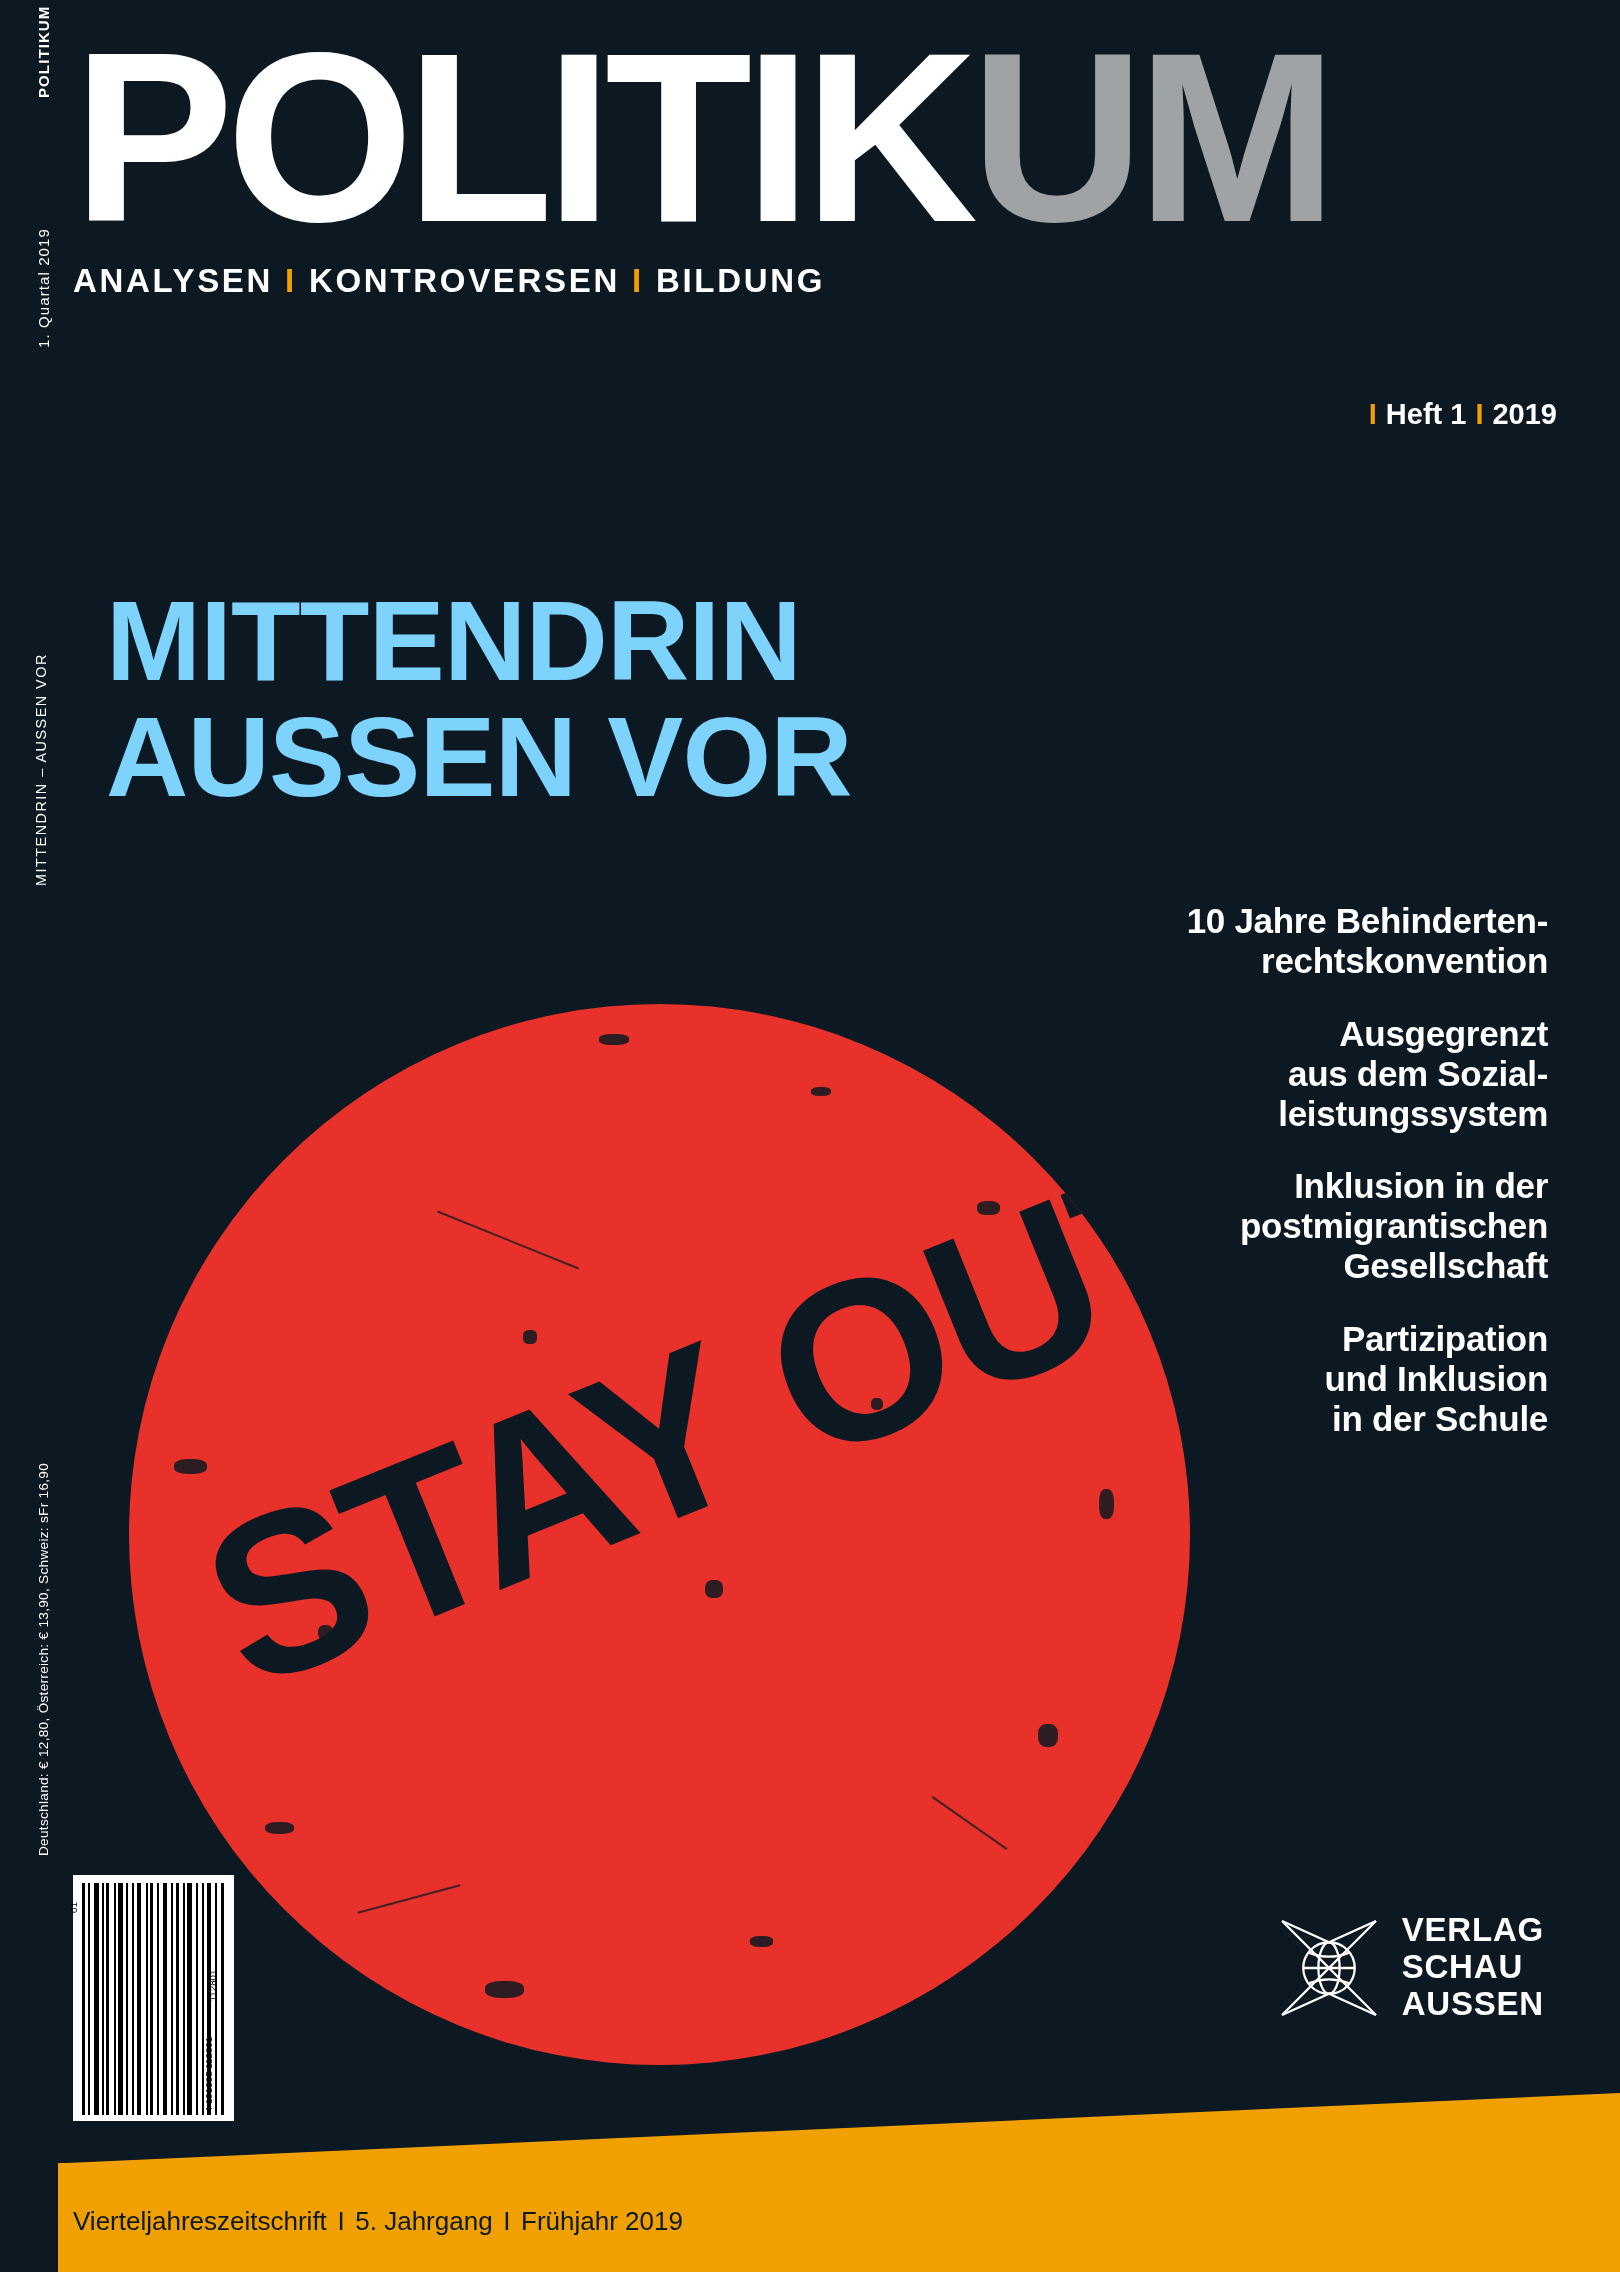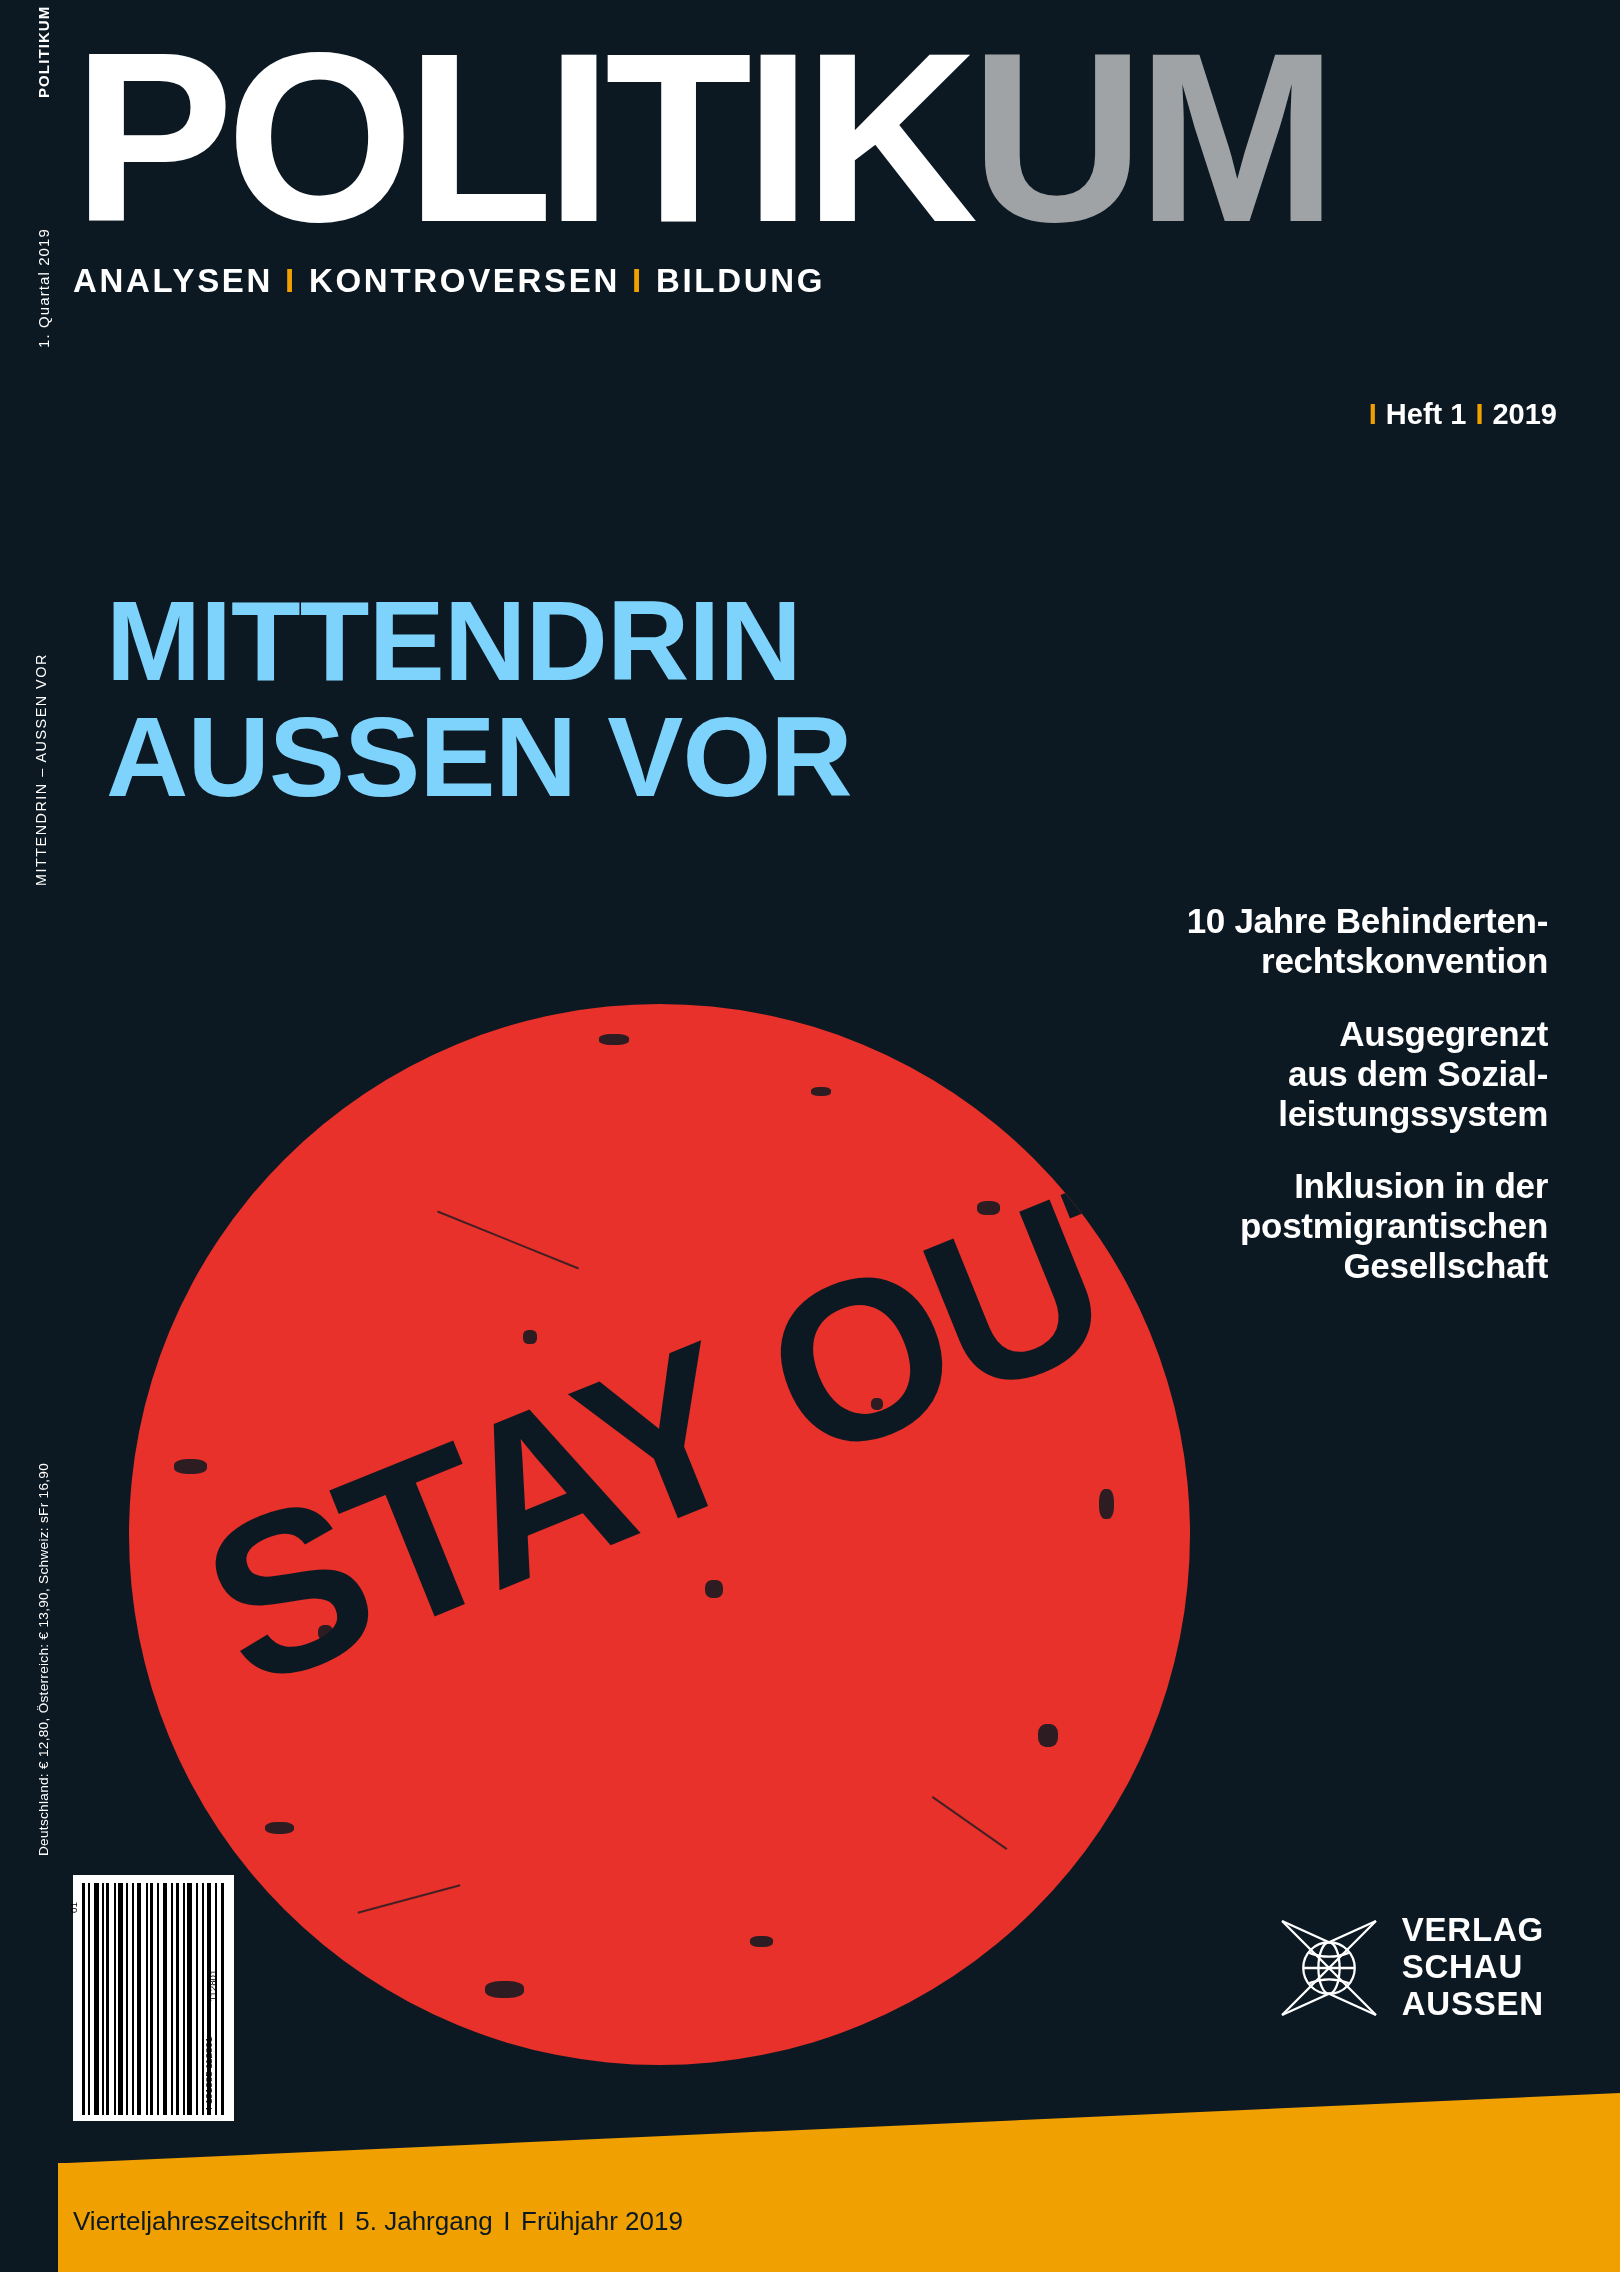--- a/index.html
+++ b/index.html
@@ -328,20 +328,23 @@
 
   <div class="topics">
     <div class="topic" style="white-space:pre-line;">10 Jahre Behinderten-
 rechtskonvention</div>
     <div class="topic" style="white-space:pre-line;">Ausgegrenzt
 aus dem Sozial-
 leistungssystem</div>
     <div class="topic" style="white-space:pre-line;">Inklusion in der
 postmigrantischen
 Gesellschaft</div>
+    <div class="topic" style="white-space:pre-line;">Partizipation
+und Inklusion
+in der Schule</div>
   </div>
 
   <div class="publisher">
     <div class="globe-box">
       <svg width="106" height="106" viewBox="0 0 140 140">
         <g stroke="#ffffff" stroke-width="3" fill="none">
           <path d="M6 6 L134 6 L134 134 L6 134 Z" stroke-width="0"></path>
           <path d="M8 8 L70 70 L8 132"></path>
           <path d="M132 8 L70 70 L132 132"></path>
           <path d="M8 8 L70 36 L132 8"></path>

